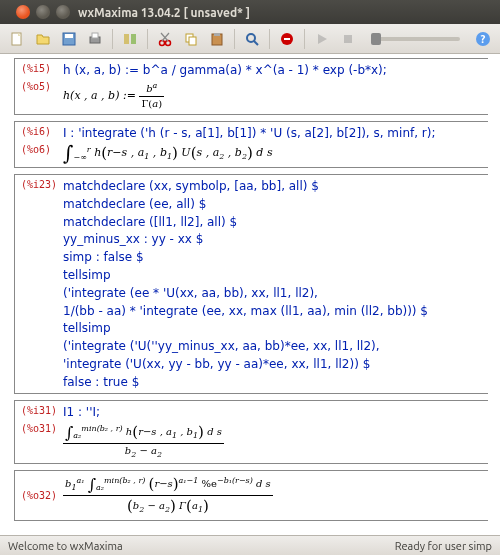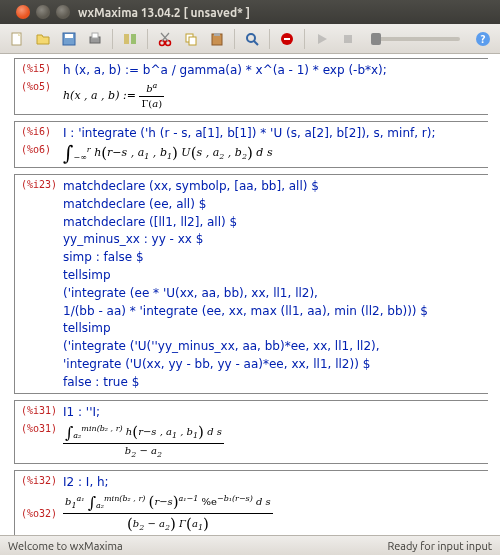--- a/index.html
+++ b/index.html
@@ -220,34 +220,30 @@
           <span class="num"><span class="intsym" style="font-size:16px">∫</span><span class="sub">a₂</span><span class="sup">min(b₂ , r)</span> h<span class="paren-big">(</span><i>r</i>−<i>s</i> , <i>a</i><span class="sub">1</span> , <i>b</i><span class="sub">1</span><span class="paren-big">)</span> d <i>s</i></span>
           <span class="den"><i>b</i><span class="sub">2</span> − <i>a</i><span class="sub">2</span></span>
         </span>
       </span>
     </div>
   </div>
     </div>
 
   <div class="cell">
       <div class="bracket">
-    <div class="line">
-          <span class="label ilabel">(%i32)</span>
-          <span class="code">I2 : I, h;</span>
-        </div>
     <div class="line" style="align-items:center;">
           <span class="label olabel">(%o32)</span>
       <span class="math">
         <span class="frac">
           <span class="num"><i>b</i><span class="sub">1</span><span class="sup">a₁</span> <span class="intsym" style="font-size:16px">∫</span><span class="sub">a₂</span><span class="sup">min(b₂ , r)</span> <span class="paren-big">(</span><i>r</i>−<i>s</i><span class="paren-big">)</span><span class="sup">a₁−1</span> <span class="up">%e</span><span class="sup">−b₁(r−s)</span> d <i>s</i></span>
           <span class="den"><span class="paren-big">(</span><i>b</i><span class="sub">2</span> − <i>a</i><span class="sub">2</span><span class="paren-big">)</span> Γ<span class="paren-big">(</span><i>a</i><span class="sub">1</span><span class="paren-big">)</span></span>
         </span>
       </span>
     </div>
   </div>
     </div>
 
 </div>
 
 <div class="statusbar">
   <span>Welcome to wxMaxima</span>
-  <span>Ready for input input</span>
+  <span>Ready for user simp</span>
 </div>
 
 </body></html>

